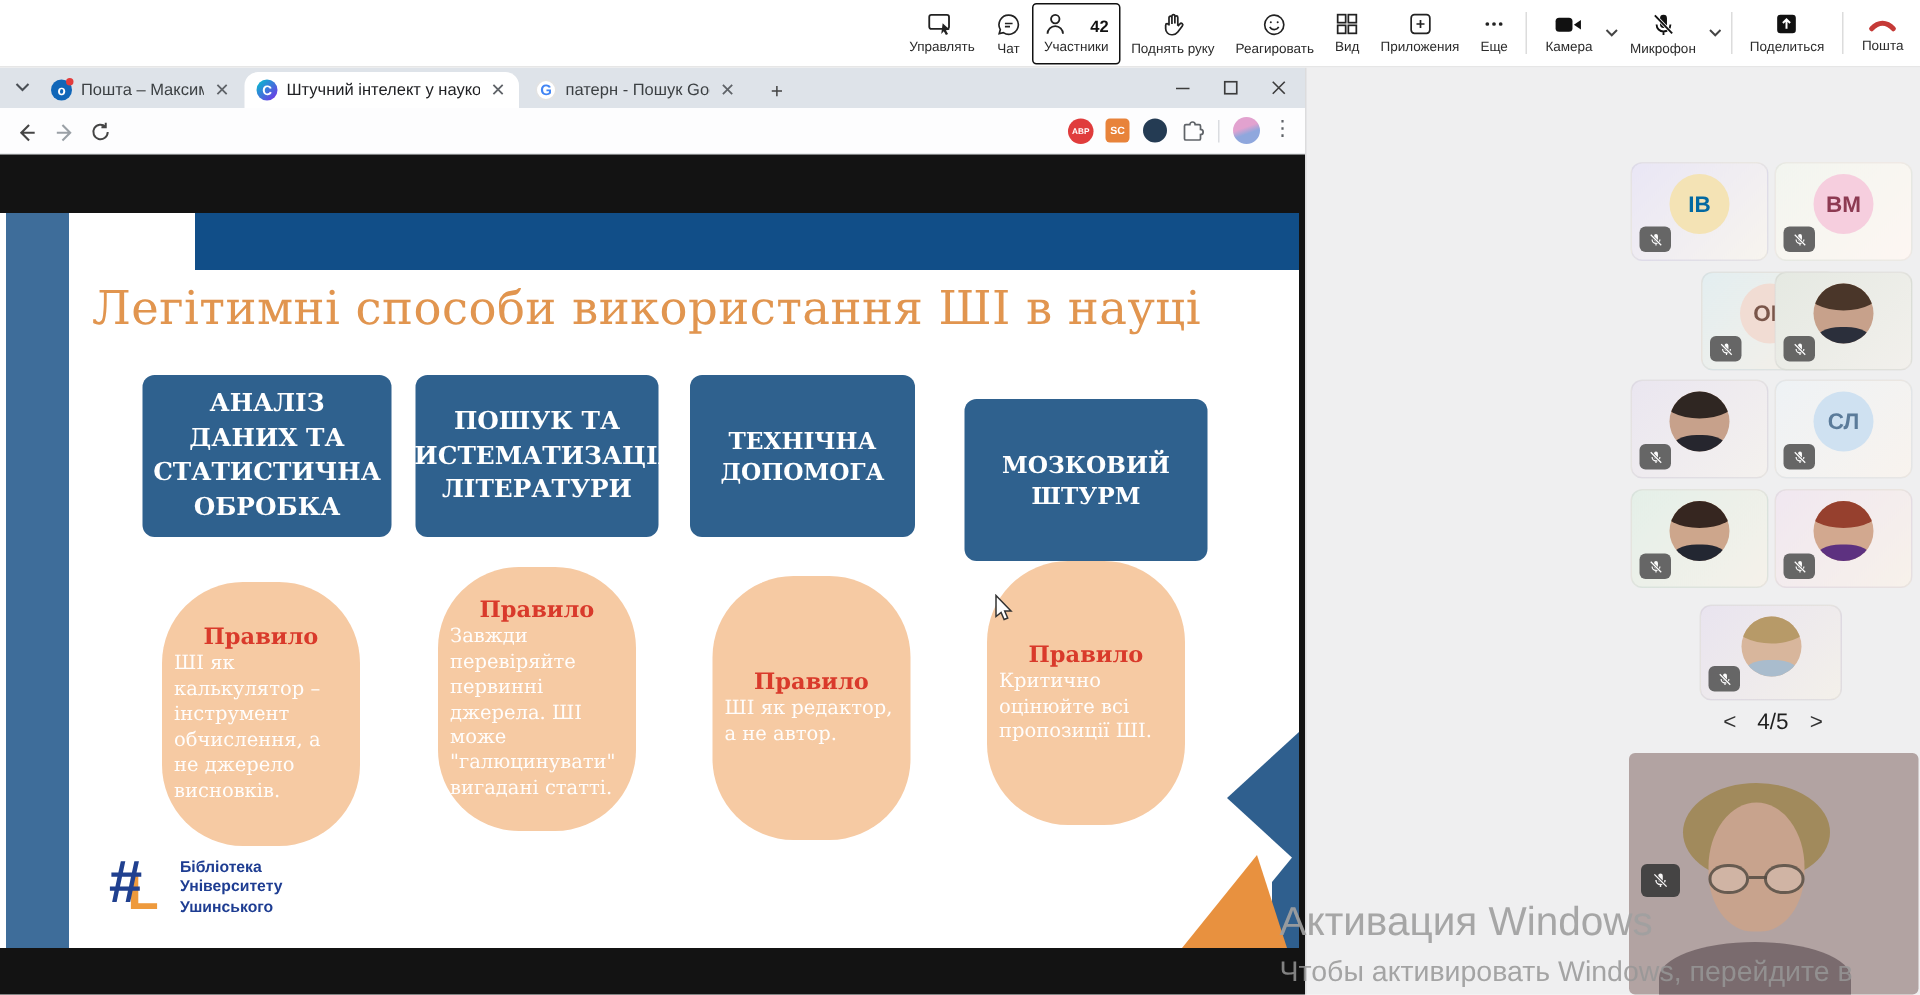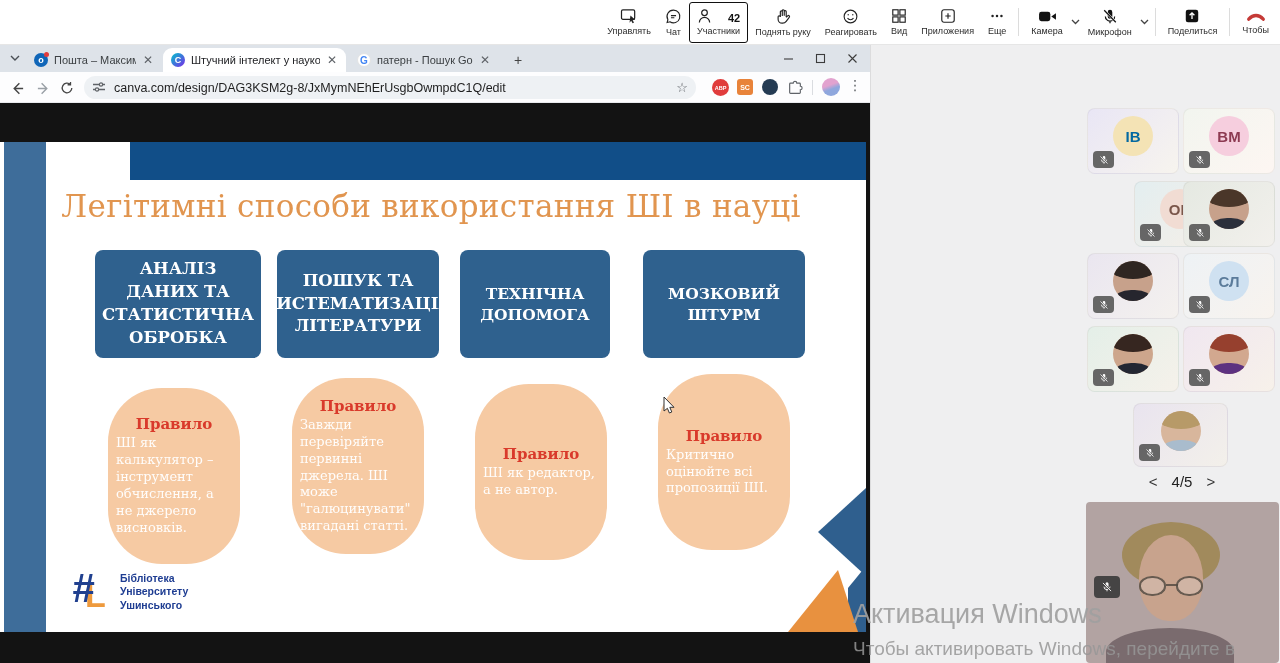--- a/index.html
+++ b/index.html
@@ -71,21 +71,21 @@
   .band { position:absolute; left:4px; top:0; width:42px; height:490px; background:#3e6d9a; }
   .topbar { position:absolute; left:130px; top:0; width:736px; height:38px; background:#114e88; }
   .slide-title { position:absolute; left:50px; top:46px; width:762px; text-align:center;
     font-size:31px; font-weight:500; color:#e1954f; letter-spacing:.3px; }
   .bluebox { position:absolute; top:108px; height:108px; background:#2f618e; border-radius:8px;
     color:#fff; font-weight:bold; font-size:15.5px; line-height:1.38; display:flex;
     align-items:center; justify-content:center; text-align:center; padding:6px 8px; }
   .bb1 { left:95px;  width:166px; font-size:16.5px;text-align:center; }
   .bb2 { left:277px; width:162px; font-size:16.5px; }
   .bb3 { left:460px; width:150px; }
-  .bb4 { left:643px; width:162px; }
+  .bb4 { left:643px; width:162px;margin-top:16px; }
   .blob { position:absolute; width:132px; height:176px; background:#f6caa3; border-radius:54px;
     display:flex; flex-direction:column; align-items:center; justify-content:center;
     text-align:left; padding:10px 8px; gap:2px; }
   .r1 { left:108px; top:246px; }
   .r2 { left:292px; top:236px; }
   .r3 { left:475px; top:242px; }
   .r4 { left:658px; top:232px; }
   .rule-h { color:#d93a2b; font-weight:bold; font-size:15px; }
   .rule-t { color:rgba(255,255,255,.96); font-size:13px; line-height:1.3; }
   .logo { position:absolute; left:72px; top:428px; display:flex; align-items:center; gap:8px;
@@ -280,21 +280,21 @@
       </div>
 
       <div class="vsep"></div>
 
       <div class="tbb">
         <span>
             <svg width="20" height="14" viewBox="0 0 22 14" fill="none">
               <path d="M3 10.5c5-5.4 11-5.4 16 0" stroke="#c53a37" stroke-width="3.6" stroke-linecap="round"></path>
             </svg>
           </span>
-        <span class="lbl">Чтобы</span>
+        <span class="lbl">Пошта</span>
       </div>
     </div>
   </div>
 
   <div class="browser">
     <div class="tabstrip">
       <div class="tabsearch">
           <svg width="10" height="7" viewBox="0 0 10 7" fill="none" stroke="#4a4f55" stroke-width="1.4">
             <path d="M1 1l4 4 4-4"></path>
           </svg>
@@ -349,29 +349,20 @@
           <svg width="15" height="15" viewBox="0 0 16 16" fill="none" stroke="#9aa0a6" stroke-width="1.5">
             <path d="M6 2.5L11.5 8 6 13.5M11.5 8H2"></path>
           </svg>
         </span>
       <span class="navic" style="left:58px;">
           <svg width="14" height="14" viewBox="0 0 16 16" fill="none" stroke="#454545" stroke-width="1.5">
             <path d="M13.5 8a5.5 5.5 0 1 1-1.6-3.9M12 1v3.3H8.7"></path>
           </svg>
         </span>
 
-      <div class="omnibox">
-        <span><svg width="14" height="12" viewBox="0 0 14 12" fill="none" stroke="#5f6368" stroke-width="1.3">
-              <path d="M1 3.5h12M1 8.5h12"></path>
-              <circle cx="9" cy="3.5" r="1.6" fill="#fff"></circle>
-              <circle cx="5" cy="8.5" r="1.6" fill="#fff"></circle>
-            </svg></span>
-        <span class="url">canva.com/design/DAG3KSM2g-8/JxMymNEhErUsgbOwmpdC1Q/edit</span>
-        <span class="star">☆</span>
-      </div>
 
       <span class="ext abp">ABP</span>
       <span class="ext sc">SC</span>
       <span class="ext dark"></span>
       <span class="ext puzzle">
           <svg width="16" height="16" viewBox="0 0 18 18" fill="none" stroke="#5f6368" stroke-width="1.3">
             <path d="M7 3.5a2 2 0 1 1 4 0H14a1 1 0 0 1 1 1V7a2 2 0 1 1 0 4v3a1 1 0 0 1-1 1H4a1 1 0 0 1-1-1V4.5a1 1 0 0 1 1-1z"></path>
           </svg>
         </span>
       <span class="url-vsep"></span>

